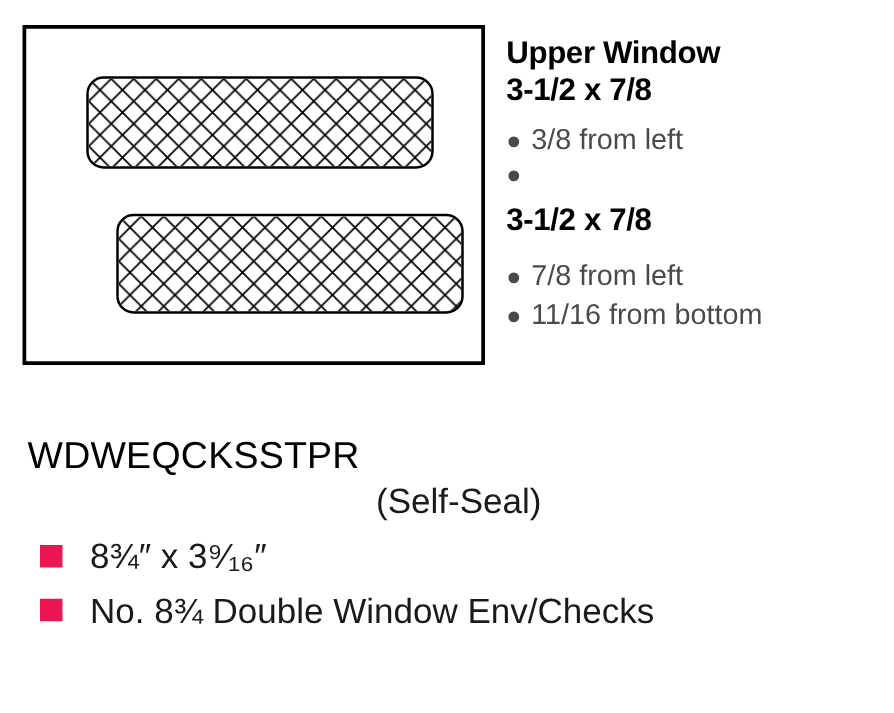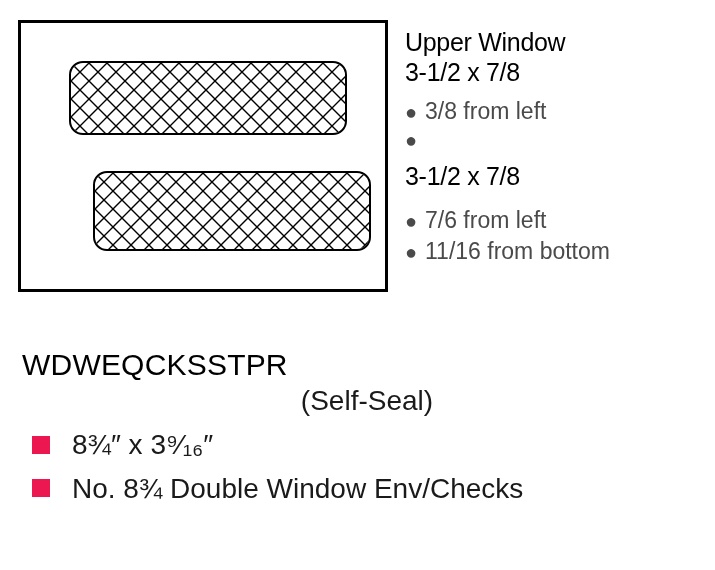--- a/index.html
+++ b/index.html
@@ -57,21 +57,21 @@
 
   
   #spec-column {
     position: absolute;
     left: 405px;
     top: 28px;
     width: 300px;
   }
 
   .spec-heading {
-    font-weight: normal;
+    font-weight: bold;
     font-size: 25px;
     line-height: 1.18;
     letter-spacing: -0.3px;
     white-space: nowrap;
   }
 
   .spec-bullet-row {
     display: flex;
     align-items: baseline;
     margin: 6px 0 6px 0;
@@ -185,21 +185,21 @@
   </div>
 
   <div class="spacer-6"></div>
 
   <div class="spec-heading">3-1/2 x 7/8</div>
 
   <div class="spacer-10"></div>
 
   <div class="spec-bullet-row">
     <span class="spec-bullet-dot">●</span>
-    <span class="spec-bullet-text">7/6 from left</span>
+    <span class="spec-bullet-text">7/8 from left</span>
   </div>
 
   <div class="spec-bullet-row">
     <span class="spec-bullet-dot">●</span>
     <span class="spec-bullet-text">11/16 from bottom</span>
   </div>
 
 </div>
 
 <div id="product-block">

